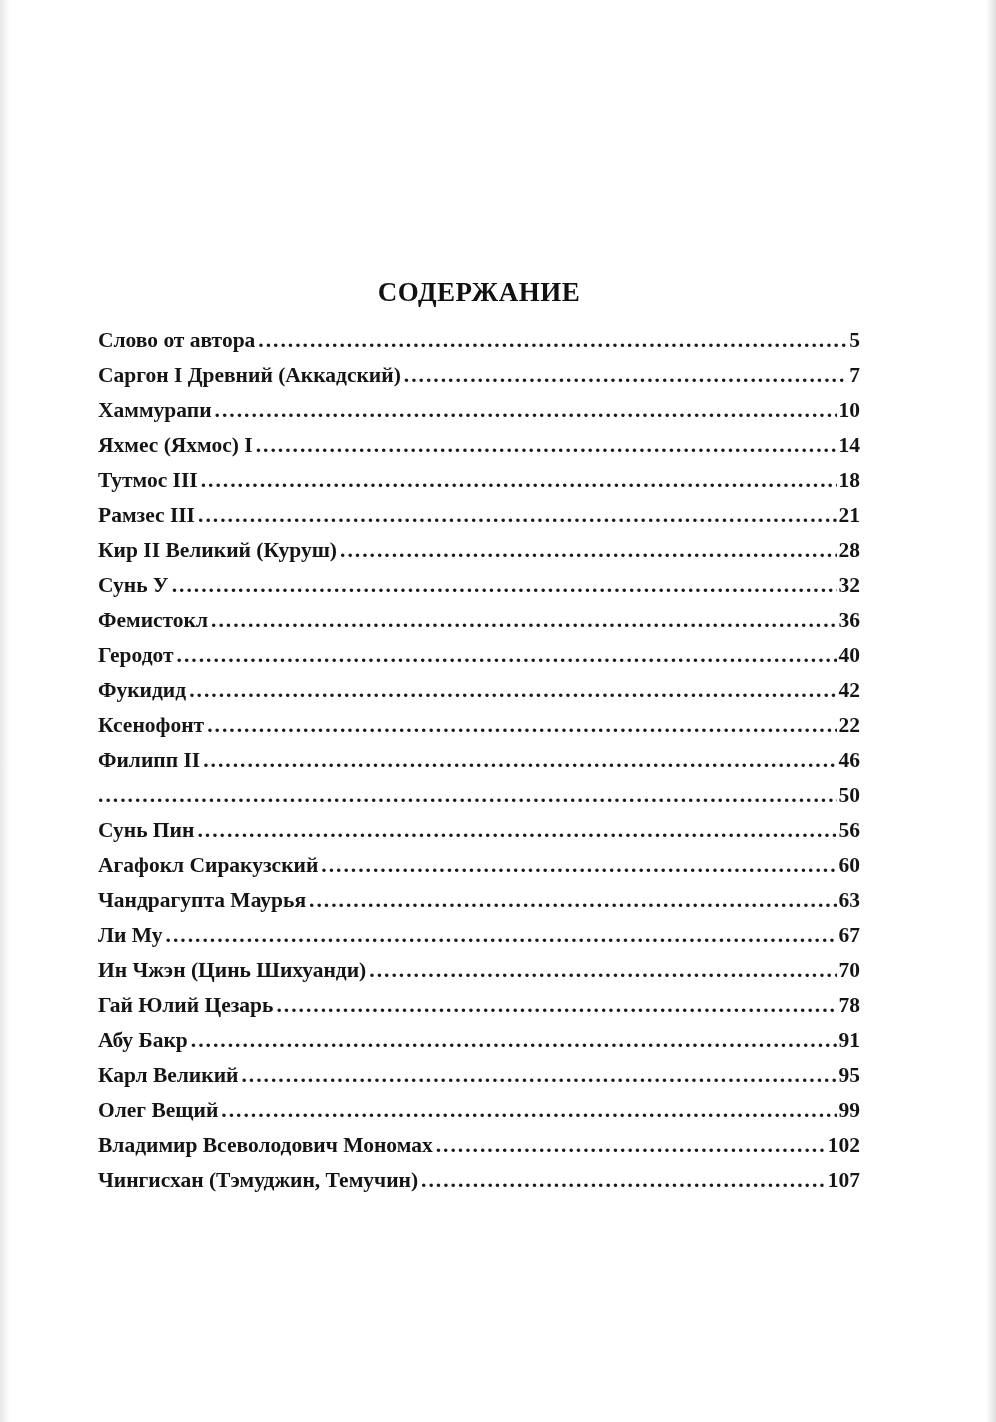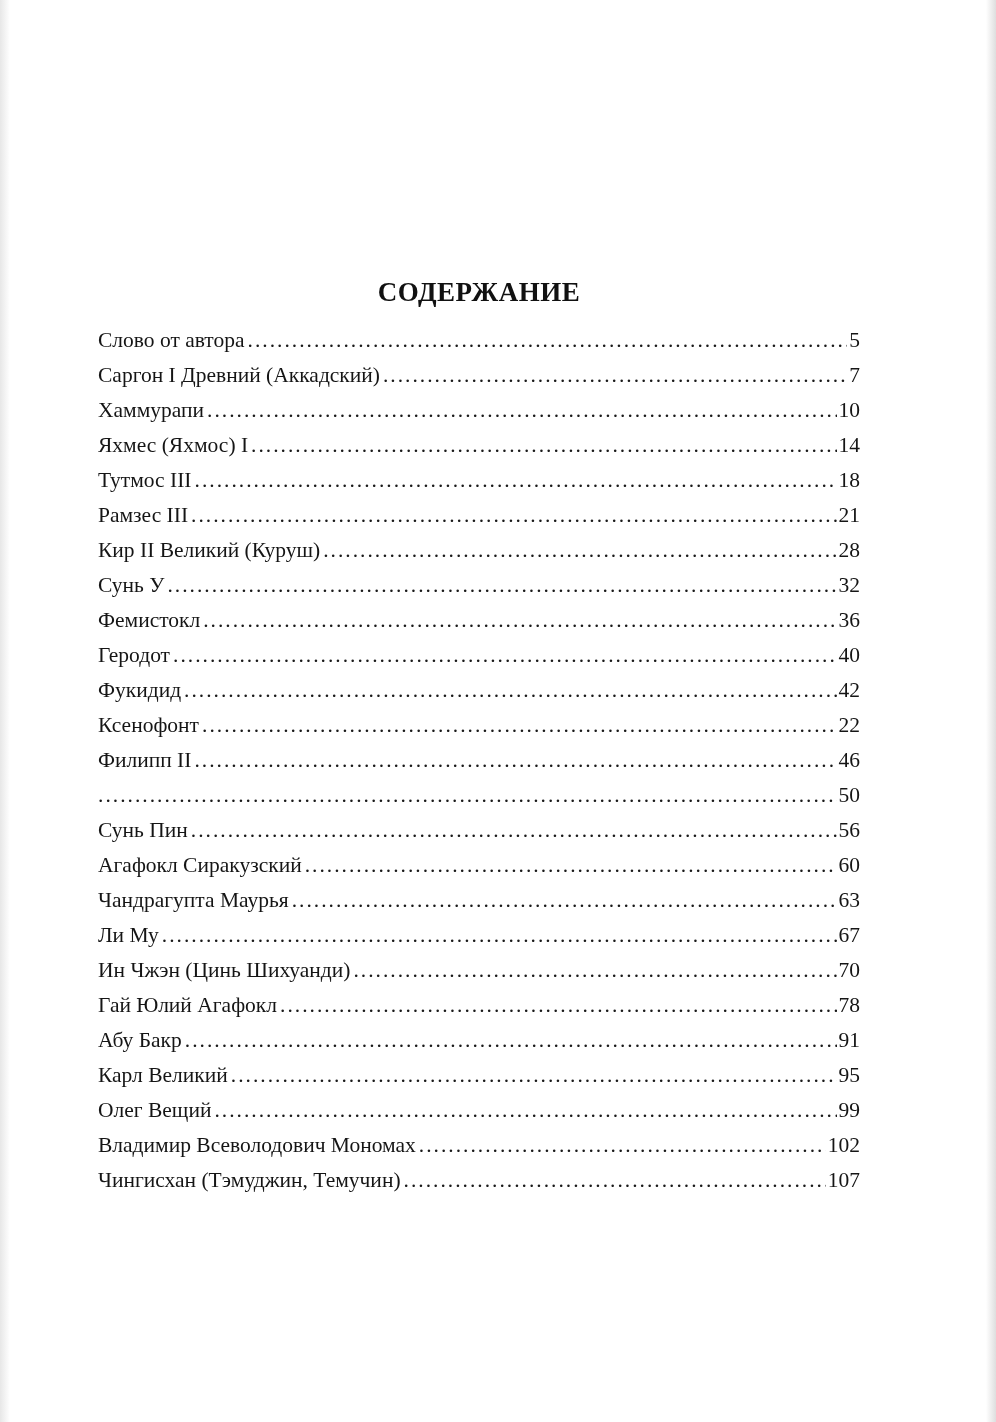--- a/index.html
+++ b/index.html
@@ -47,20 +47,21 @@
   }
   .toc {
     width: 100%;
   }
   .toc-row {
     display: flex;
     align-items: flex-end;
     font-size: 21.5px;
     line-height: 35px;
     white-space: nowrap;
+    font-weight: bold;
   }
   .toc-label {
     flex: 0 0 auto;
     padding-right: 3px;
   }
   .toc-dots {
     flex: 1 1 auto;
     overflow: hidden;
     white-space: nowrap;
     min-width: 10px;
@@ -194,21 +195,21 @@
   </div>
 
   <div class="toc-row">
     <span class="toc-label">Ин Чжэн (Цинь Шихуанди)</span>
     <span class="toc-dots"></span>
     <span class="toc-page">70</span>
   </div>
 
 
   <div class="toc-row">
-    <span class="toc-label">Гай Юлий Агафокл</span>
+    <span class="toc-label">Гай Юлий Цезарь</span>
     <span class="toc-dots"></span>
     <span class="toc-page">78</span>
   </div>
 
 
 
   <div class="toc-row">
     <span class="toc-label">Абу Бакр</span>
     <span class="toc-dots"></span>
     <span class="toc-page">91</span>

